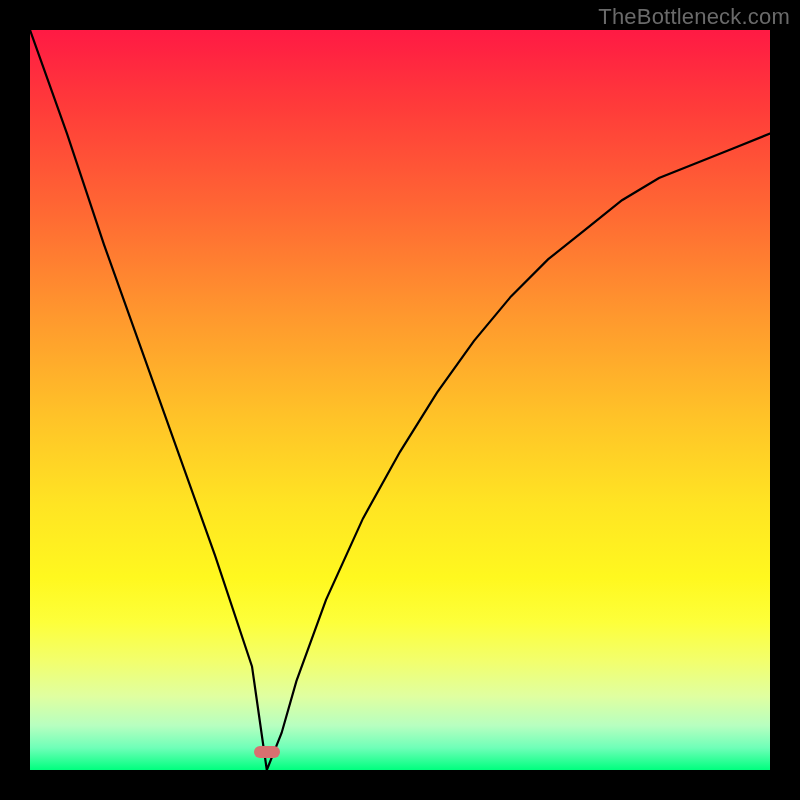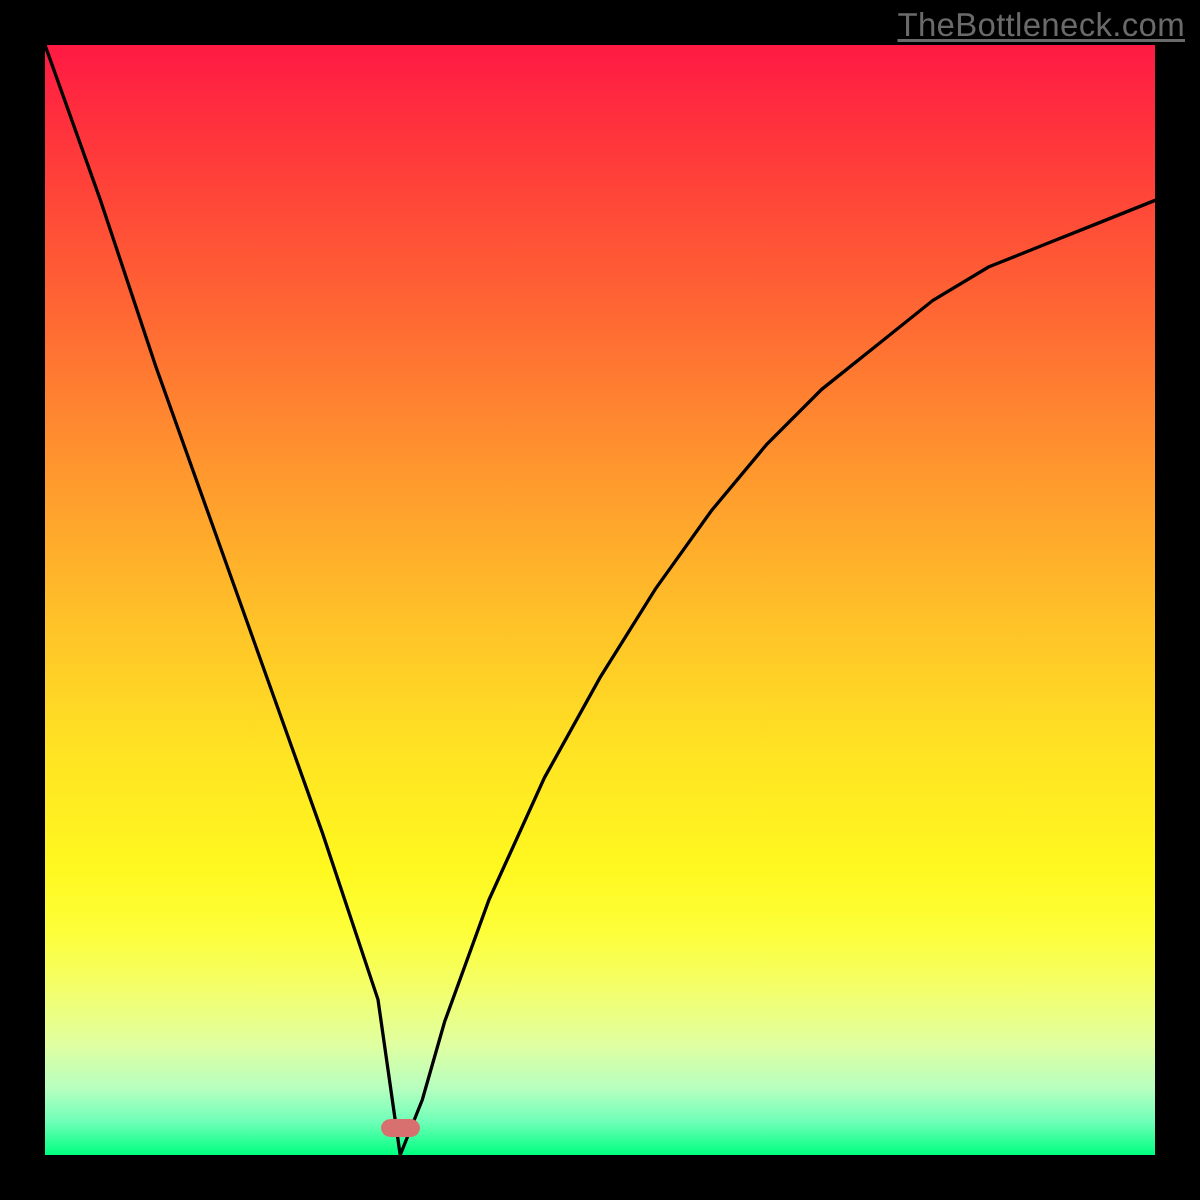--- a/index.html
+++ b/index.html
@@ -55,21 +55,20 @@
     transform: translate(-50%, -50%);
   }
   .watermark {
     position: absolute;
     top: 4px;
     right: 10px;
     color: #6a6a6a;
     font-size: 22px;
     font-weight: 500;
     letter-spacing: 0.2px;
-    text-decoration: underline;
   }
 </style>
 </head>
 <body>
 
 <div class="frame">
 
   <div class="watermark">TheBottleneck.com</div>
 
   <div class="plot">

